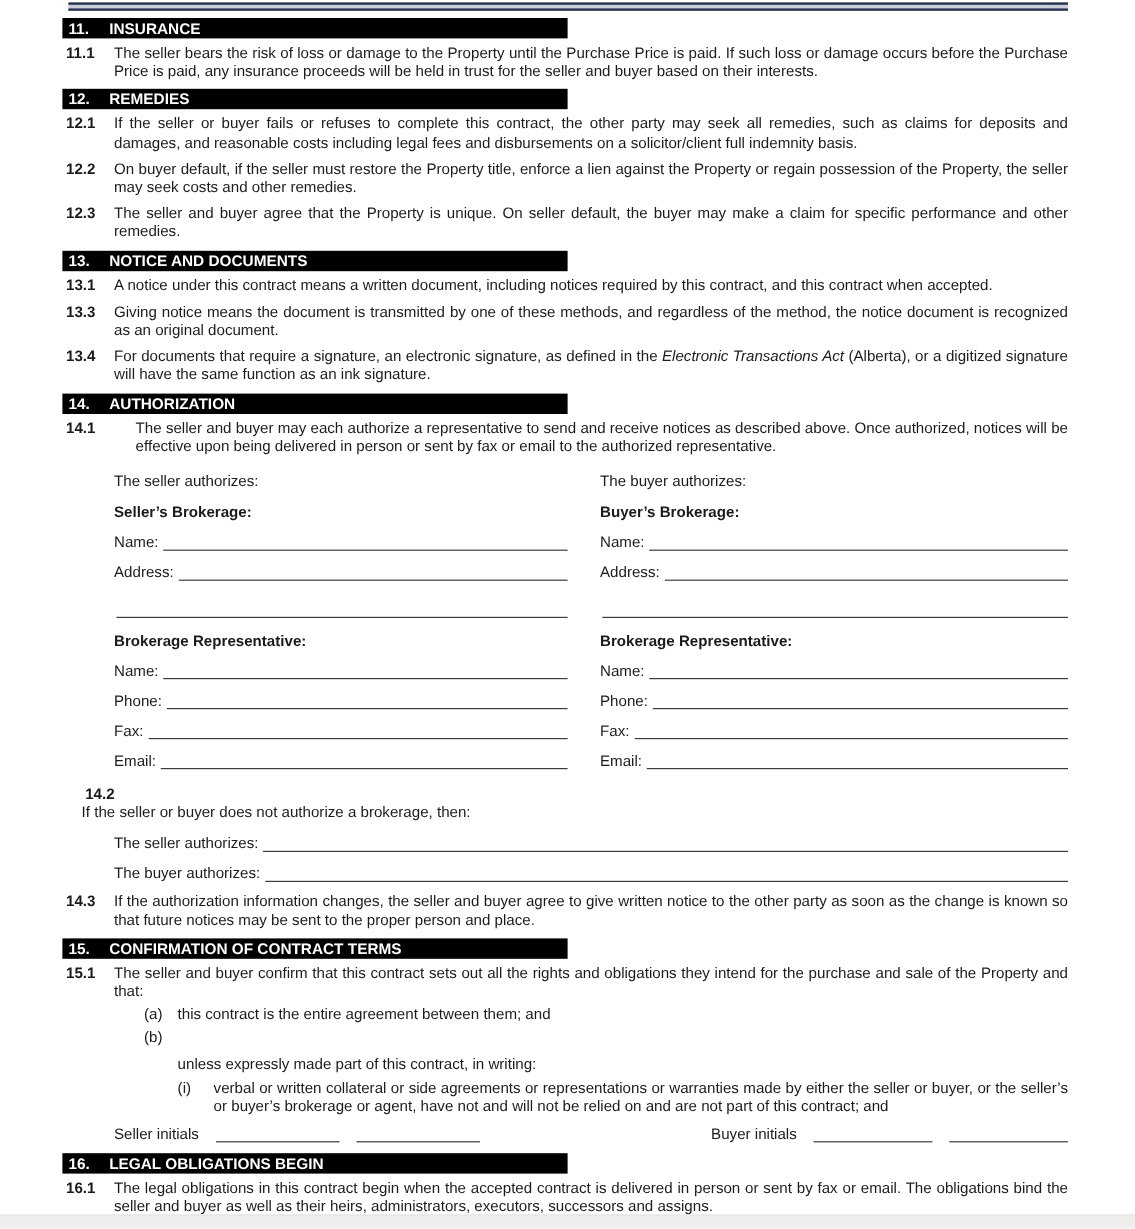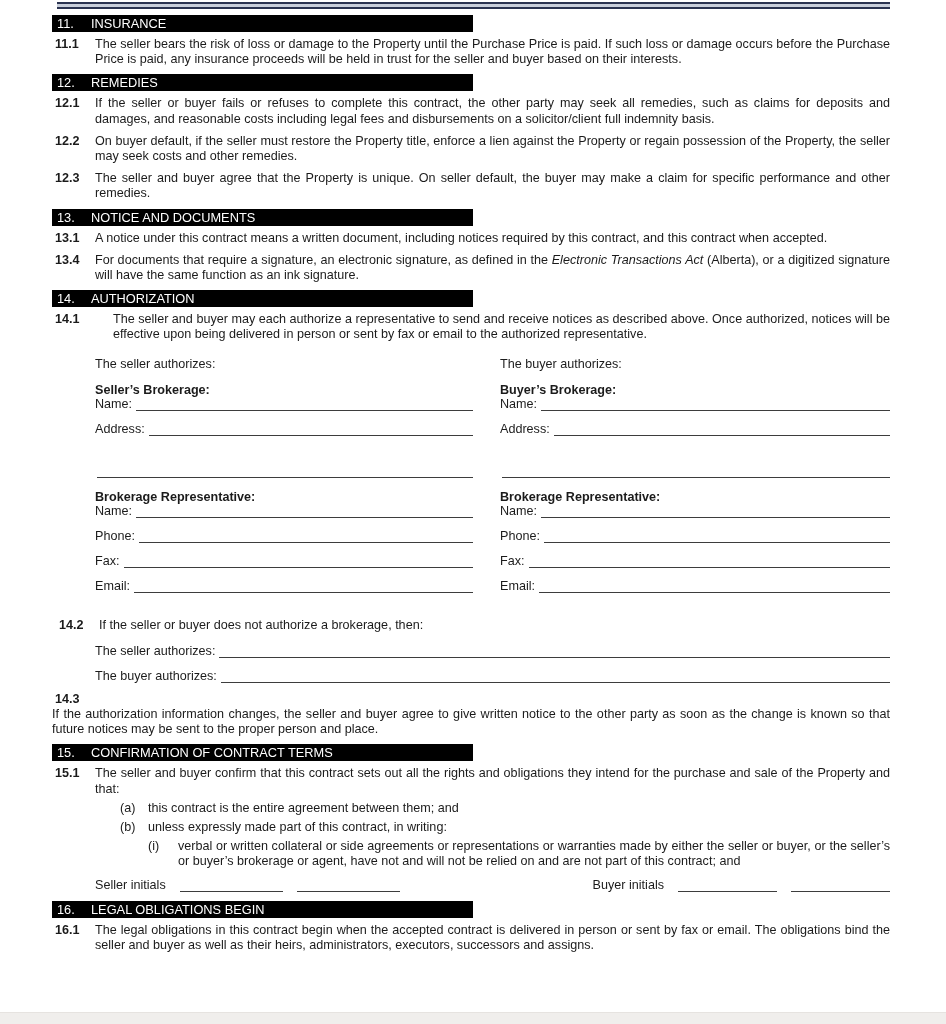--- a/index.html
+++ b/index.html
@@ -22,21 +22,21 @@
     background:#c9cfdb;
   }
 
   .bar {
     background:#000;
     color:#fff;
     width:421px;
     height:17px;
     display:flex;
     align-items:center;
-    font-weight:normal;
+    font-weight:bold;
     font-size:12.8px;
     margin:6px 0 5px 0;
   }
   .bar .bnum { width:39px; padding-left:5px; flex:none; }
 
   .clause {
     display:flex;
     margin-bottom:7px;
     font-size:12.6px;
     line-height:15.2px;
@@ -52,21 +52,21 @@
   .subtext { flex:1; text-align:justify; }
 
   .form-grid {
     margin-left:43px;
     display:grid;
     grid-template-columns:378px 390px;
     column-gap:27px;
     font-size:12.6px;
   }
   .fcol { display:flex; flex-direction:column; }
-  .frow { display:flex; align-items:flex-start; height:25px; }
+  .frow { display:flex; align-items:flex-end; height:25px; }
   .fhead { height:26px; display:flex; align-items:flex-end; }
   .fbold { font-weight:bold; }
   .fline {
     flex:1;
     border-bottom:1px solid #3d3d3d;
     margin-left:4px;
     height:14px;
   }
   .frow-blank { height:31px; display:flex; align-items:flex-end; }
   .frow-blank .fline { margin-left:2px; }
@@ -138,20 +138,24 @@
 
   <div class="bar">
     <span class="bnum">13.</span>
     <span>NOTICE AND DOCUMENTS</span>
   </div>
   <div class="clause">
     <span class="cnum">13.1</span>
     <span class="ctext">A notice under this contract means a written document, including notices required by this contract, and this contract when accepted.</span>
   </div>
   <div class="clause">
+    <span class="cnum">13.3</span>
+    <span class="ctext">Giving notice means the document is transmitted by one of these methods, and regardless of the method, the notice document is recognized as an original document.</span>
+  </div>
+  <div class="clause">
     <span class="cnum">13.4</span>
     <span class="ctext"><span>For documents that require a signature, an electronic signature, as defined in the </span><span class="ital">Electronic Transactions Act</span><span> (Alberta), or a digitized signature will have the same function as an ink signature.</span></span>
   </div>
 
   <div class="bar">
     <span class="bnum">14.</span>
     <span>AUTHORIZATION</span>
   </div>
   <div class="clause" style="margin-bottom:2px;gap:18px;">
     <span class="cnum">14.1</span>
@@ -220,53 +224,53 @@
         <span>Fax:</span>
         <span class="fline"></span>
       </div>
       <div class="frow">
         <span>Email:</span>
         <span class="fline"></span>
       </div>
     </div>
   </div>
 
-  <div class="clause" style="margin:14px 0 0 4px;">
+  <div class="clause" style="margin:14px 0 0 16px;flex-direction:column;">
     <span class="cnum">14.2</span>
     <span class="ctext" style="text-align:left;">If the seller or buyer does not authorize a brokerage, then:</span>
   </div>
   <div class="wide-row">
     <span>The seller authorizes:</span>
     <span class="fline"></span>
   </div>
   <div class="wide-row">
     <span>The buyer authorizes:</span>
     <span class="fline"></span>
   </div>
 
-  <div class="clause" style="margin-top:9px;flex-direction:column;">
+  <div class="clause" style="margin-top:9px;">
     <span class="cnum">14.3</span>
     <span class="ctext">If the authorization information changes, the seller and buyer agree to give written notice to the other party as soon as the change is known so that future notices may be sent to the proper person and place.</span>
   </div>
 
   <div class="bar">
     <span class="bnum">15.</span>
     <span>CONFIRMATION OF CONTRACT TERMS</span>
   </div>
   <div class="clause" style="margin-bottom:0;">
     <span class="cnum">15.1</span>
     <span class="ctext">
       <span>The seller and buyer confirm that this contract sets out all the rights and obligations they intend for the purchase and sale of the Property and that:</span>
       <span class="subitem">
         <span class="smark">(a)</span>
         <span class="subtext" style="text-align:left;">this contract is the entire agreement between them; and</span>
       </span>
       <span class="subitem">
         <span class="smark">(b)</span>
-        <span class="subtext" style="text-align:left;">unless expressly made part of this contract, in writing:</span>
+        <span class="subtext" style="text-align:left;margin-top:23px;">unless expressly made part of this contract, in writing:</span>
       </span>
       <span class="subsub">
         <span class="ssmark">(i)</span>
         <span class="subtext">verbal or written collateral or side agreements or representations or warranties made by either the seller or buyer, or the seller’s or buyer’s brokerage or agent, have not and will not be relied on and are not part of this contract; and</span>
       </span>
     </span>
   </div>
 
   <div class="initials-row">
     <span class="init-group">

